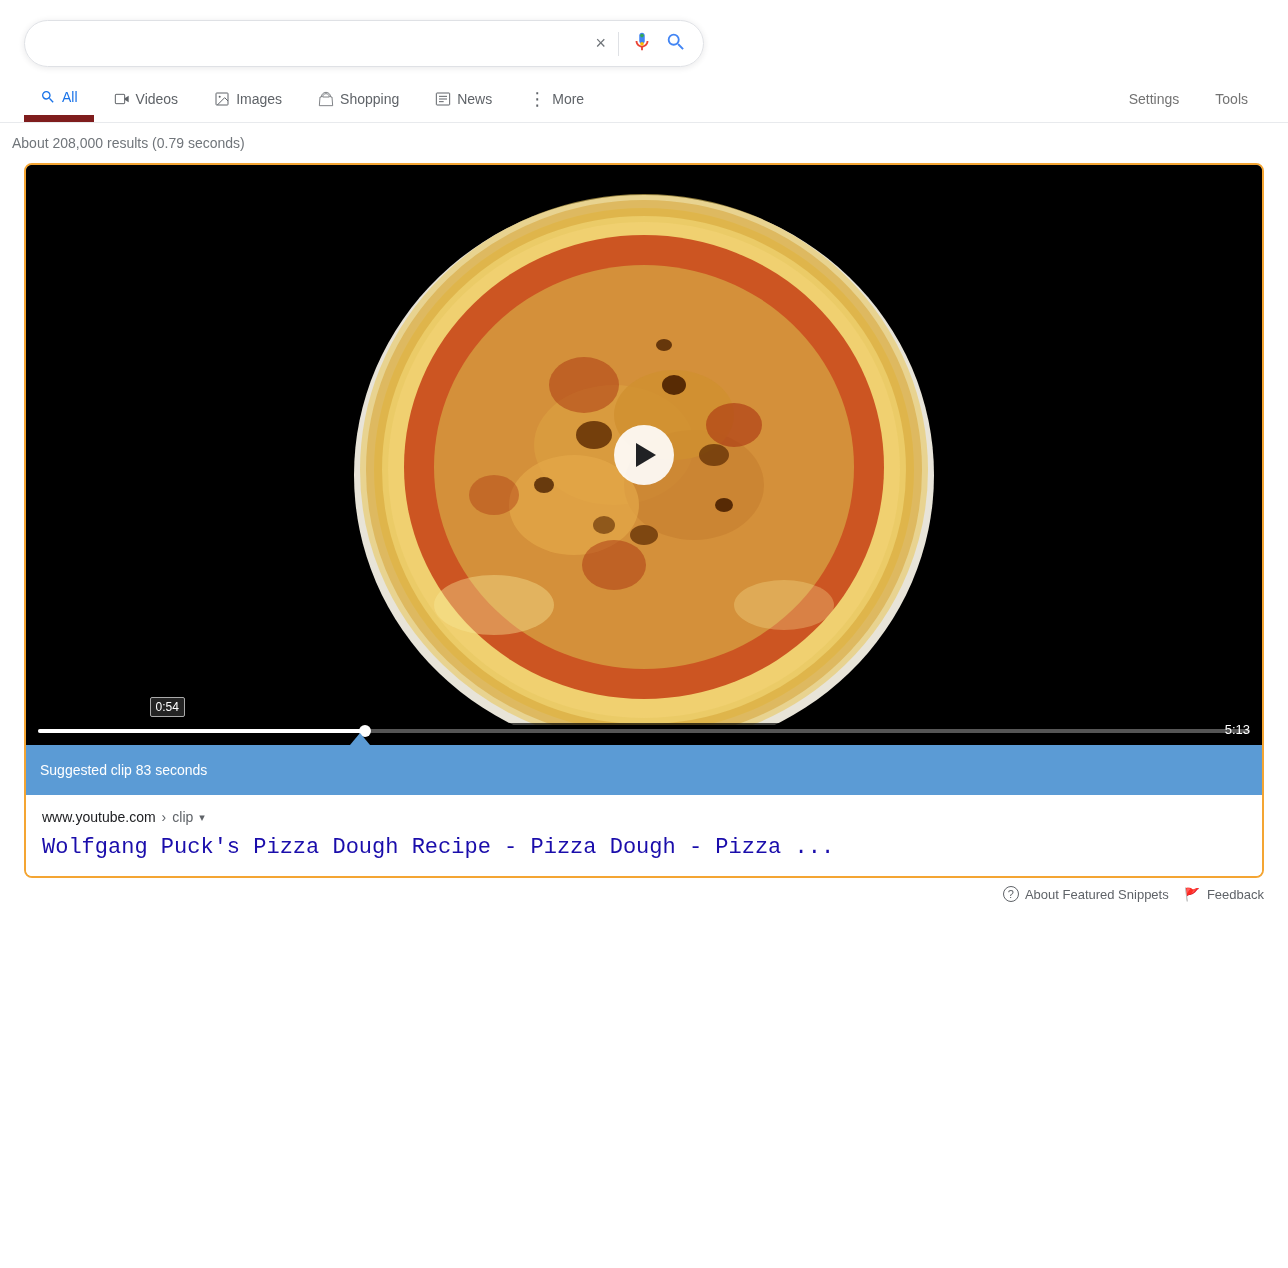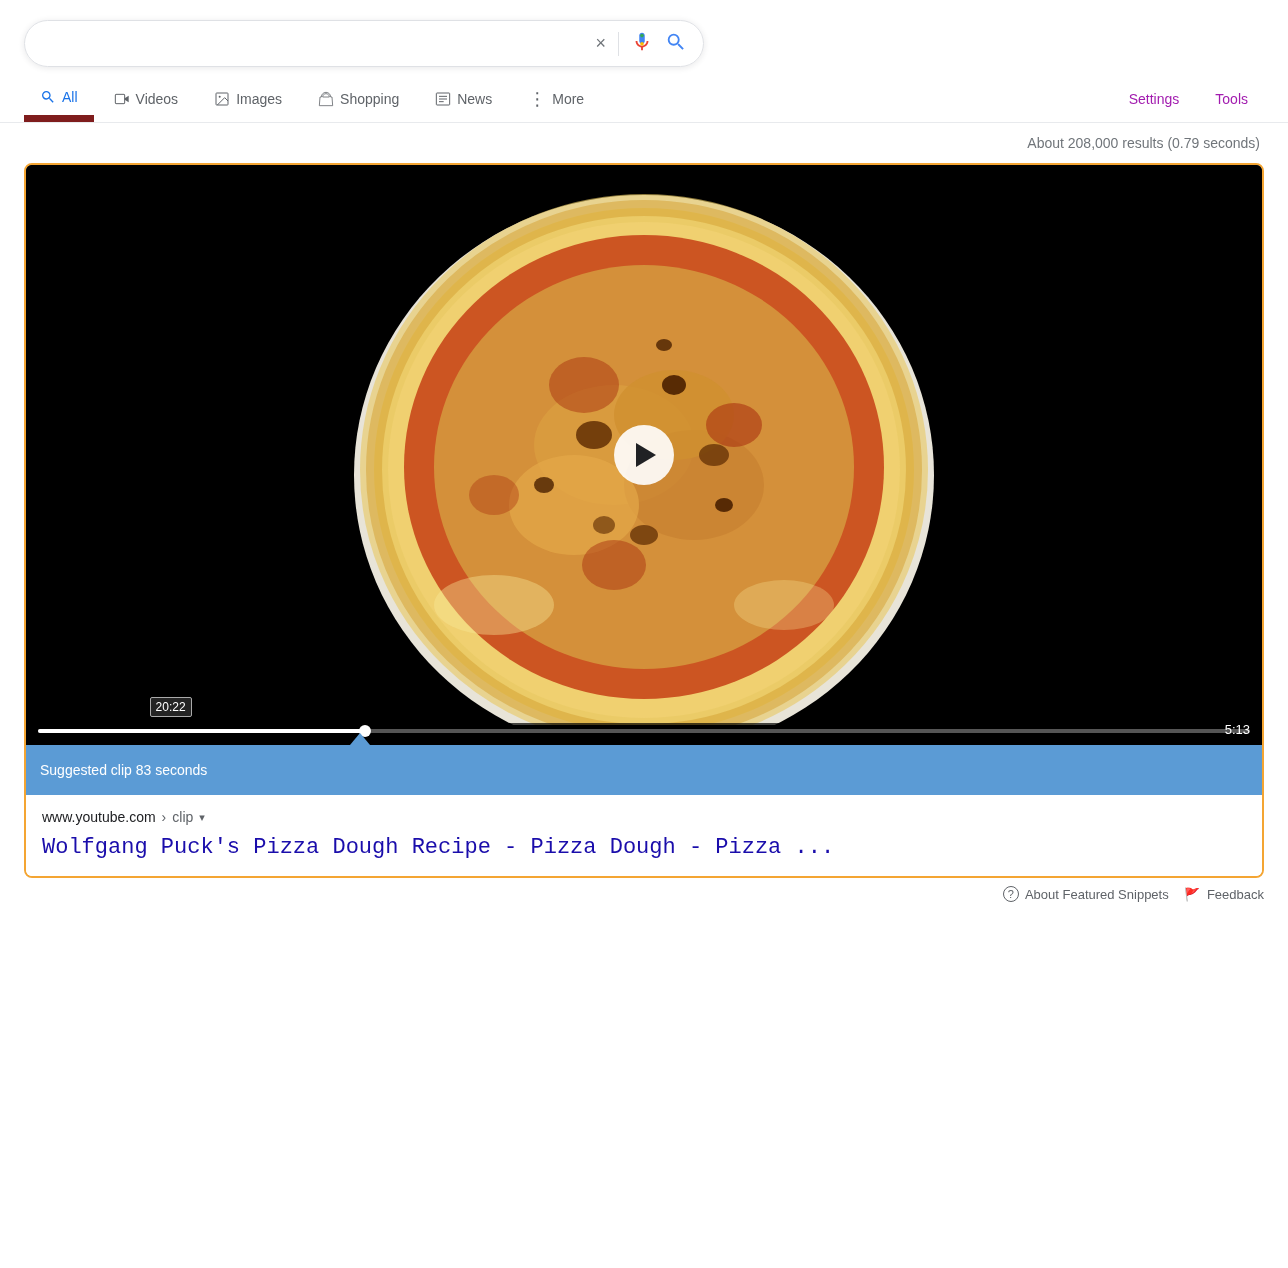--- a/index.html
+++ b/index.html
@@ -80,29 +80,28 @@
     .nav-tab.active {
       color: #1a73e8;
       border-bottom: 7px solid #7f1d1d;
     }
     .nav-settings {
       margin-left: auto;
       display: flex;
       gap: 4px;
     }
     .nav-settings .nav-tab {
-      color: #a21caf;
+      color: #737373;
     }
 
     
     .result-count {
-      padding: 12px 28px;
+      padding: 12px 12px;
       font-size: 14px;
       color: #70757a;
-      text-align: right;
     }
 
     
     .featured-card {
       margin: 0 24px;
       border: 2px solid #f4a533;
       border-radius: 8px;
       overflow: hidden;
     }
 
@@ -418,21 +417,21 @@
       </svg>
     </div>
 
     <div class="play-button">
       <div class="play-triangle"></div>
     </div>
 
     <div class="video-controls">
 
       <div class="time-badge">
-        <span>20:22</span>
+        <span>0:54</span>
       </div>
 
       <div class="timeline-bar">
         <div class="timeline-progress"></div>
         <div class="timeline-thumb"></div>
       </div>
 
       <span class="time-total">5:13</span>
     </div>
 

